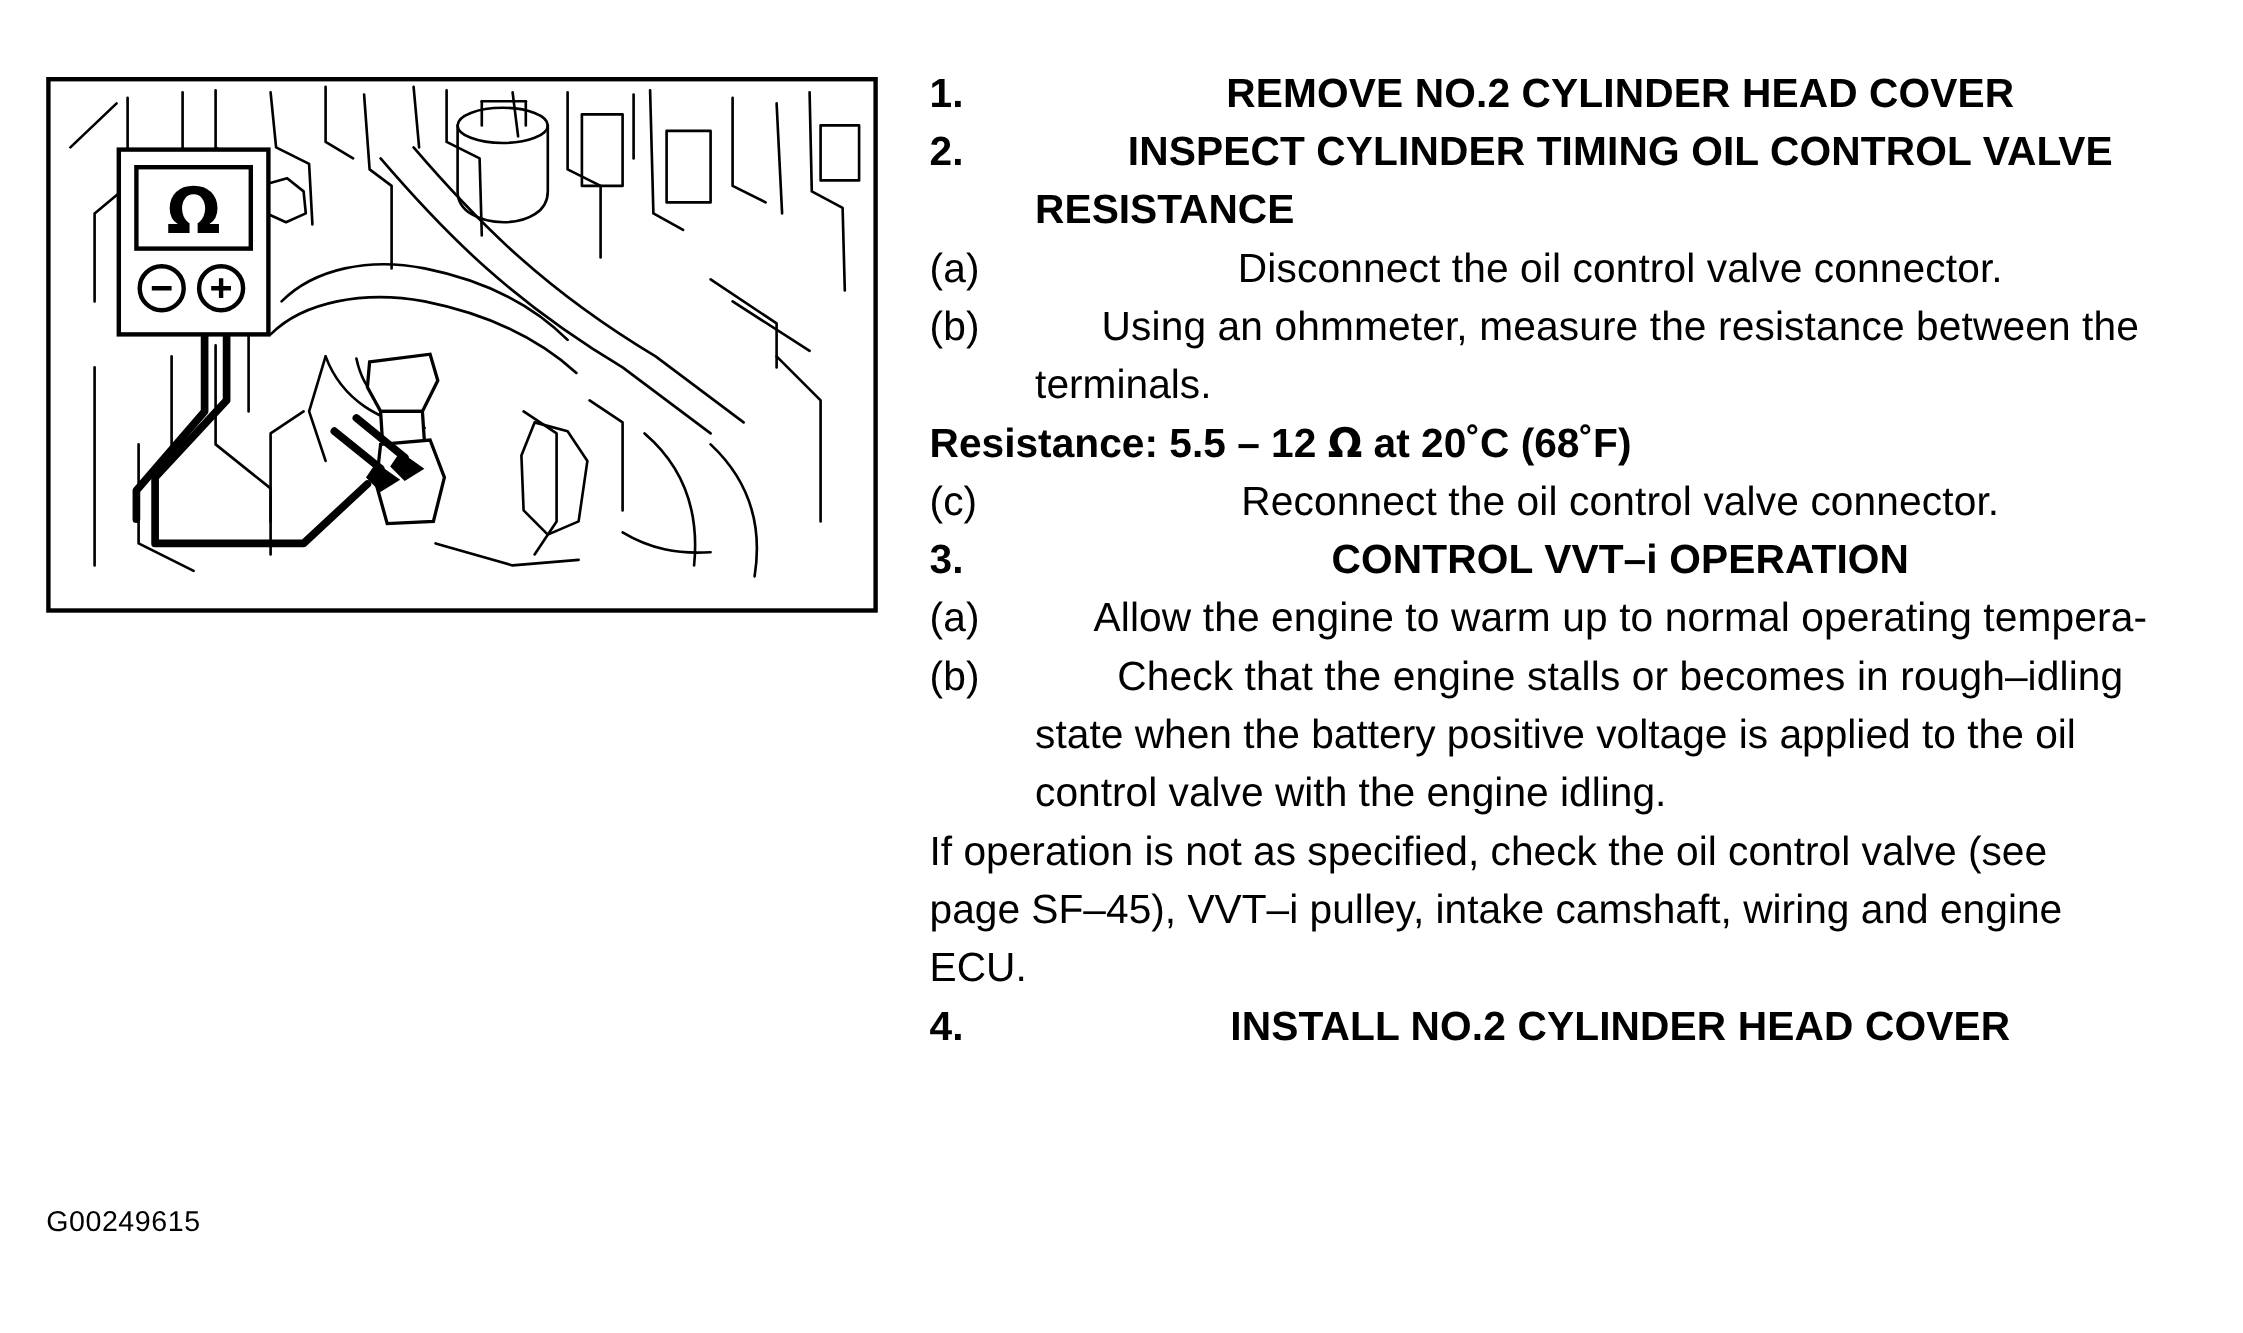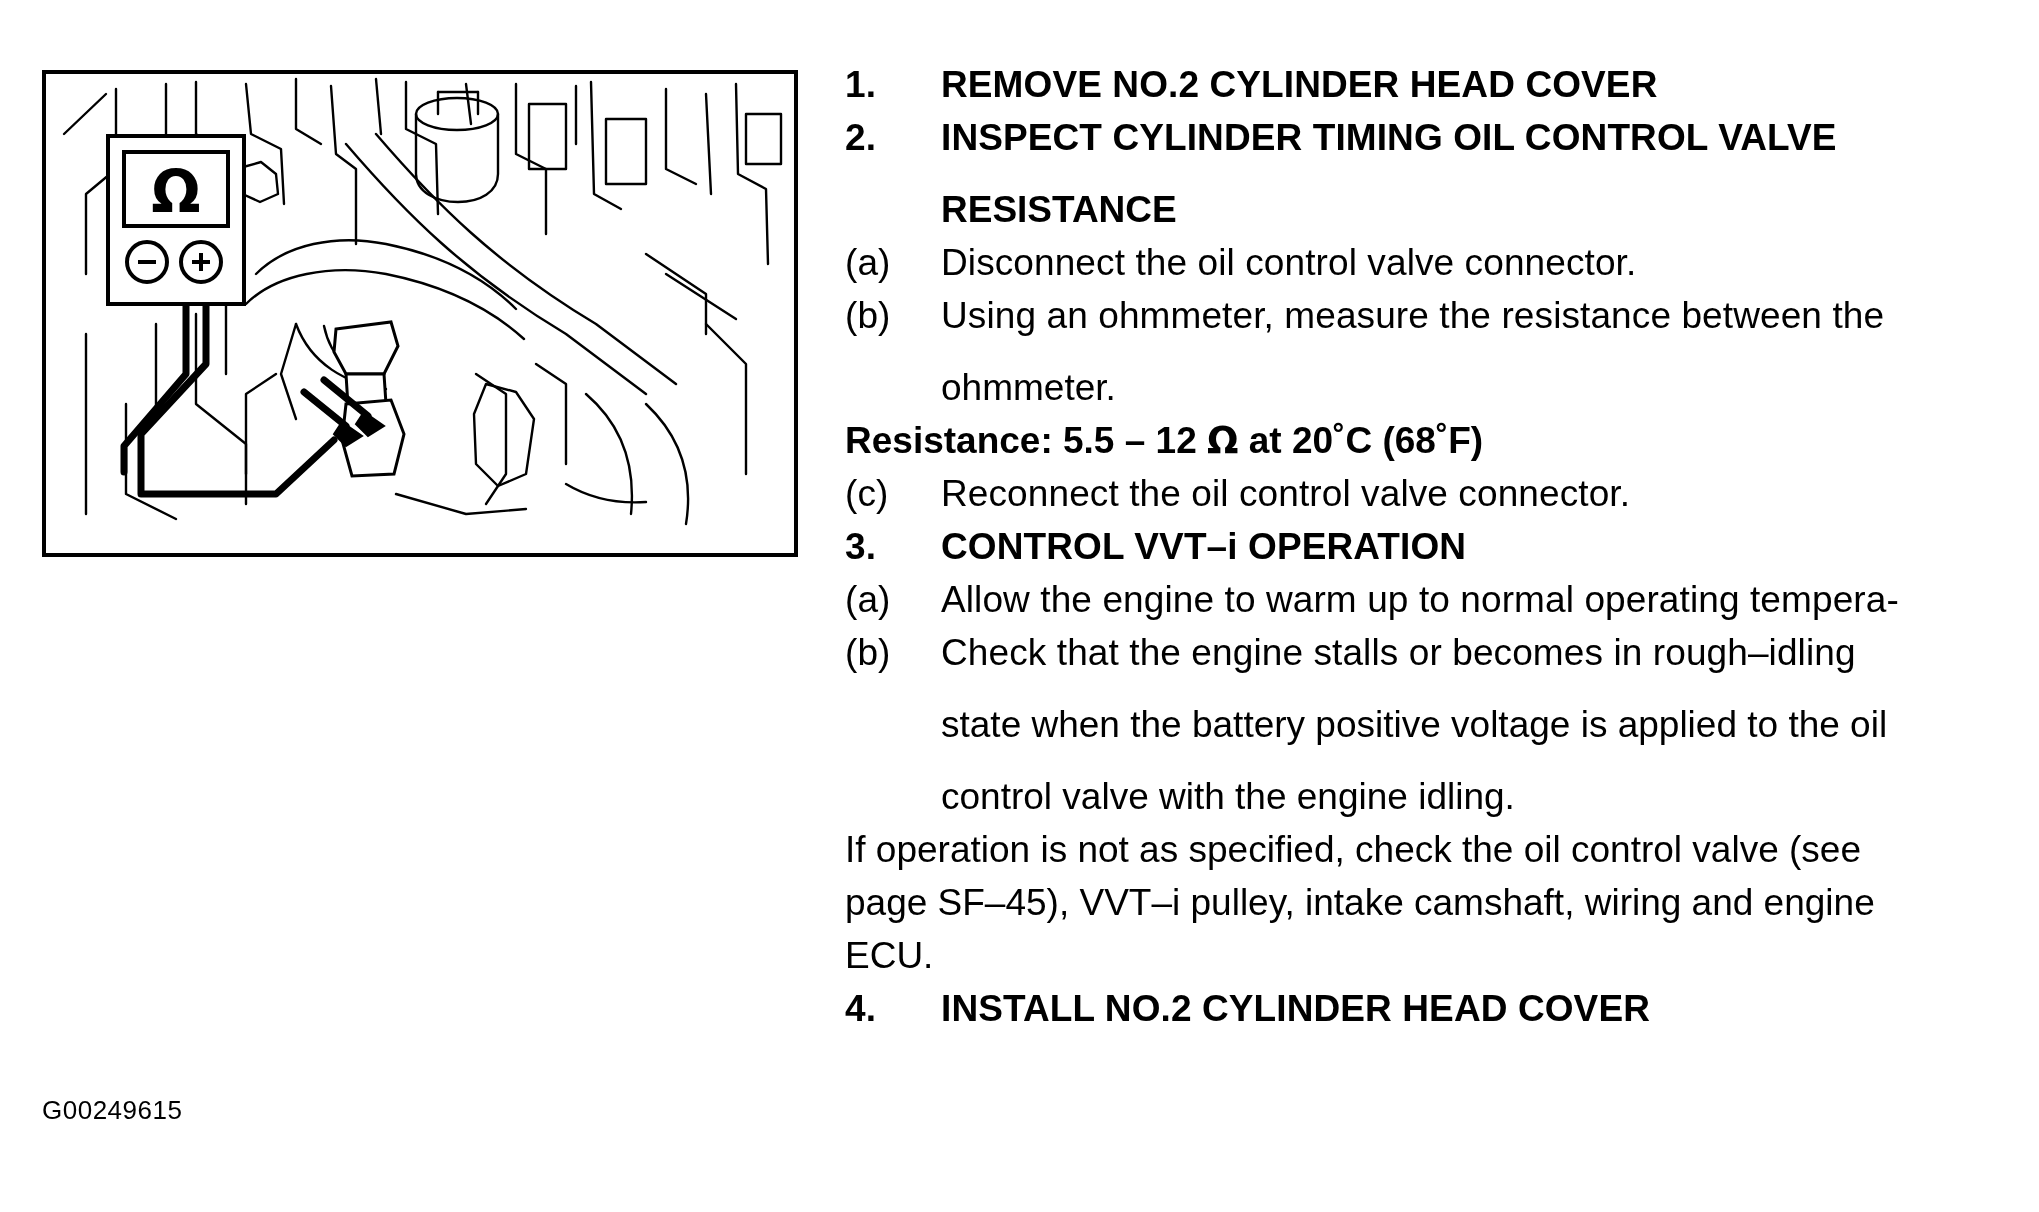--- a/index.html
+++ b/index.html
@@ -68,27 +68,27 @@
     line-height: 53px;
     letter-spacing: 0.1px;
   }
   .line .marker {
     flex: 0 0 auto;
     width: 96px;
     text-align: left;
   }
   .line .body {
     flex: 1 1 auto;
+    text-align: center;
   }
   .line.bold, .line.bold .marker, .line.bold .body {
     font-weight: bold;
   }
   .cont {
     margin-left: 96px;
-    margin-top: 19px;
   }
   .spec {
     font-weight: bold;
     font-size: 37px;
     line-height: 53px;
   }
   .full {
     font-size: 37px;
     line-height: 53px;
   }
@@ -211,21 +211,21 @@
 
     <div class="line">
       <span class="marker">(a)</span>
       <span class="body">Disconnect the oil control valve connector.</span>
     </div>
 
     <div class="line">
       <span class="marker">(b)</span>
       <span class="body">Using an ohmmeter, measure the resistance between the</span>
     </div>
-    <div class="cont" style="font-size:37px; line-height:53px;">ohmmeter.</div>
+    <div class="cont" style="font-size:37px; line-height:53px;">terminals.</div>
 
     <div class="spec">
       <span>Resistance: 5.5 – 12 </span><span class="omega">Ω</span><span> at 20˚C (68˚F)</span>
     </div>
 
 
     <div class="line">
       <span class="marker">(c)</span>
       <span class="body">Reconnect the oil control valve connector.</span>
     </div>

